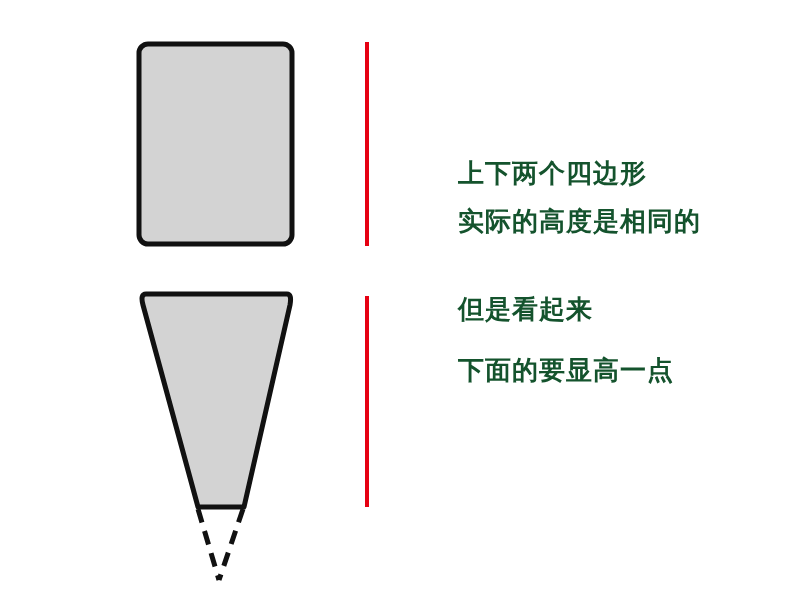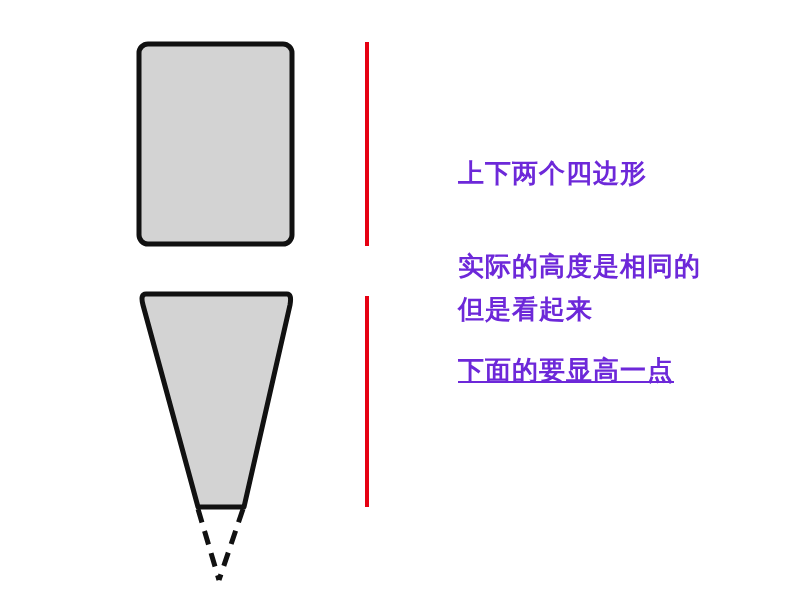--- a/index.html
+++ b/index.html
@@ -1,34 +1,34 @@
 <!DOCTYPE html>
 <html><head>
   <meta charset="utf-8">
   <style>
     html, body { margin: 0; padding: 0; background: #ffffff; }
     body { width: 790px; height: 593px; position: relative; overflow: hidden;
            font-family: "DejaVu Sans", sans-serif; }
     svg.diagram { position: absolute; left: 0; top: 0; }
     .caption { position: absolute; left: 458px; font-weight: bold; font-size: 26px;
-               color: #6d28d9; line-height: 1; letter-spacing: 1px; white-space: nowrap; }
+               color: #14532d; line-height: 1; letter-spacing: 1px; white-space: nowrap; }
   </style>
 </head>
 <body>
 
 <svg class="diagram" width="790" height="593" viewBox="0 0 790 593">
 
   <rect x="139" y="44" width="153" height="200" rx="9" ry="9" fill="#d3d3d3" stroke="#111111" stroke-width="5"></rect>
 
   <line x1="367" y1="42" x2="367" y2="246" stroke="#e60012" stroke-width="4"></line>
 
   <path d="M146 294 L287 294 Q292 294 290 305 L244 507 L198 507 L143 305 Q140 294 146 294 Z" fill="#d3d3d3" stroke="#111111" stroke-width="5" stroke-linejoin="round"></path>
 
   <line x1="198" y1="509" x2="219" y2="580" stroke="#111111" stroke-width="5" stroke-dasharray="14 9"></line>
   <line x1="243" y1="509" x2="219" y2="580" stroke="#111111" stroke-width="5" stroke-dasharray="14 9"></line>
 
   <line x1="367" y1="296" x2="367" y2="507" stroke="#e60012" stroke-width="4"></line>
 </svg>
 
 <div class="caption" style="top:160px;">上下两个四边形</div>
-<div class="caption" style="top:208px;margin-top:45px;">实际的高度是相同的</div>
+<div class="caption" style="top:208px;">实际的高度是相同的</div>
 <div class="caption" style="top:296px;">但是看起来</div>
-<div class="caption" style="top:357px;text-decoration:underline;">下面的要显高一点</div>
+<div class="caption" style="top:357px;">下面的要显高一点</div>
 
 </body></html>

